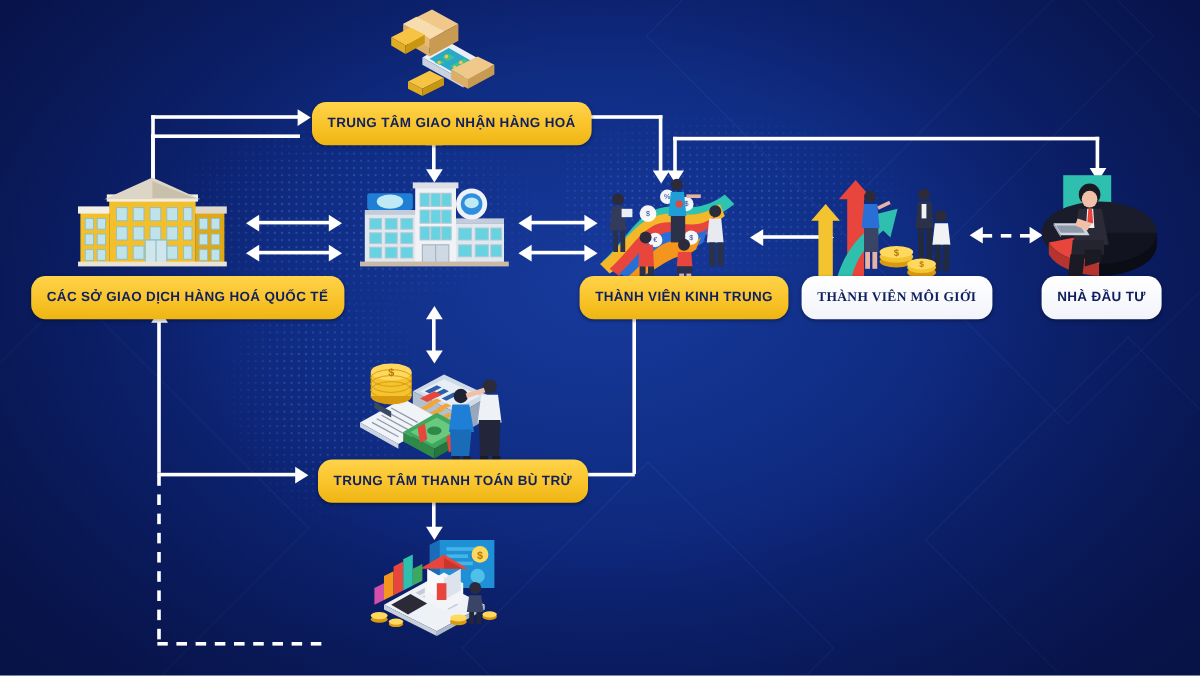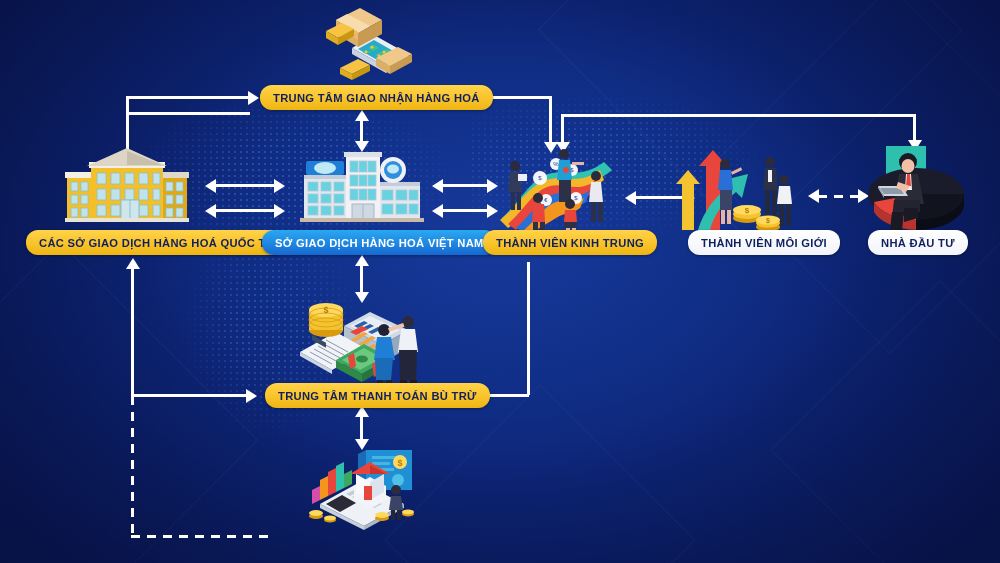--- a/index.html
+++ b/index.html
@@ -33,21 +33,21 @@
   .vig {
     position: absolute; inset: 0;
     background: radial-gradient(ellipse 700px 480px at 50% 45%, rgba(0,0,0,0) 40%, rgba(4,10,45,0.55) 100%);
     pointer-events: none;
   }
 
   
   .label {
     position: absolute;
     display: flex; align-items: center; justify-content: center;
-    height: 25px;
+    height: 36px;
     border-radius: 12px;
     font-weight: bold;
     font-size: 11.2px;
     letter-spacing: 0.3px;
     white-space: nowrap;
     padding: 0 13px;
     z-index: 30;
   }
   .label.gold {
     background: linear-gradient(180deg,#ffd34a 0%, #f9c32a 55%, #eeb512 100%);
@@ -566,19 +566,18 @@
         <ellipse cx="74" cy="76" rx="7" ry="3" fill="#d99a10"></ellipse>
         <ellipse cx="74" cy="73" rx="7" ry="3" fill="#ffd95e"></ellipse>
         <ellipse cx="100" cy="72" rx="6" ry="2.6" fill="#d99a10"></ellipse>
         <ellipse cx="100" cy="70" rx="6" ry="2.6" fill="#ffd95e"></ellipse>
       </g>
     </svg>
   </div>
 
   <div class="label gold" style="left:260px;top:85px;">TRUNG TÂM GIAO NHẬN HÀNG HOÁ</div>
   <div class="label gold" style="left:26px;top:230px;">CÁC SỞ GIAO DỊCH HÀNG HOÁ QUỐC TẾ</div>
-  <div class="label cyan" style="left:262px;top:230px;">SỞ GIAO DỊCH HÀNG HOÁ VIỆT NAM</div>
   <div class="label gold" style="left:483px;top:230px;">THÀNH VIÊN KINH TRUNG</div>
-  <div class="label white" style="left:688px;top:230px;">THÀNH VIÊN MÔI GIỚI</div>
+  <div class="label white" style="left:668px;top:230px;font-family:Liberation Serif, serif;">THÀNH VIÊN MÔI GIỚI</div>
   <div class="label gold" style="left:265px;top:383px;">TRUNG TÂM THANH TOÁN BÙ TRỪ</div>
   <div class="label white" style="left:868px;top:230px;">NHÀ ĐẦU TƯ</div>
 
 </div>
 
 </body></html>

